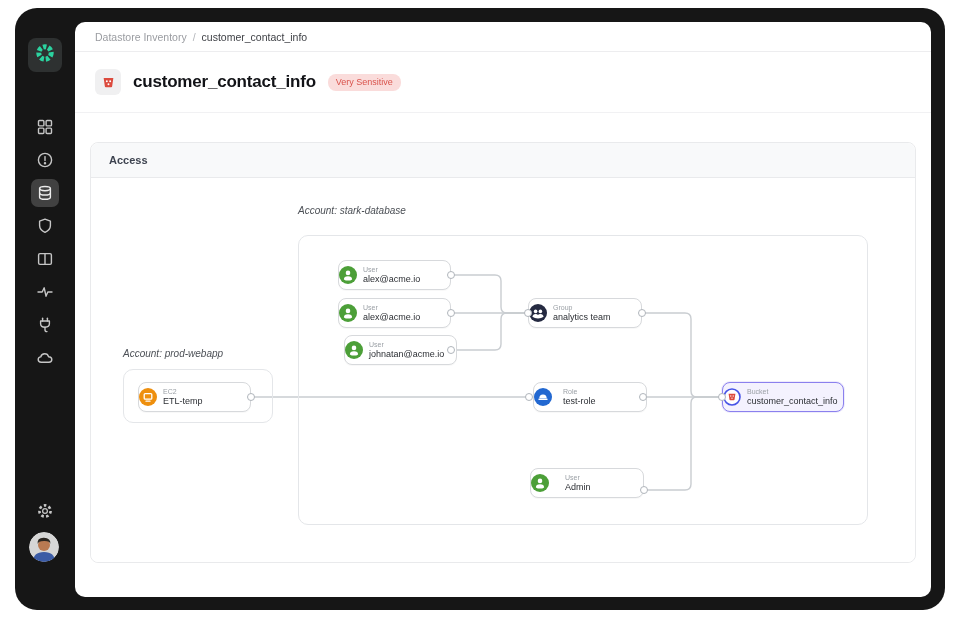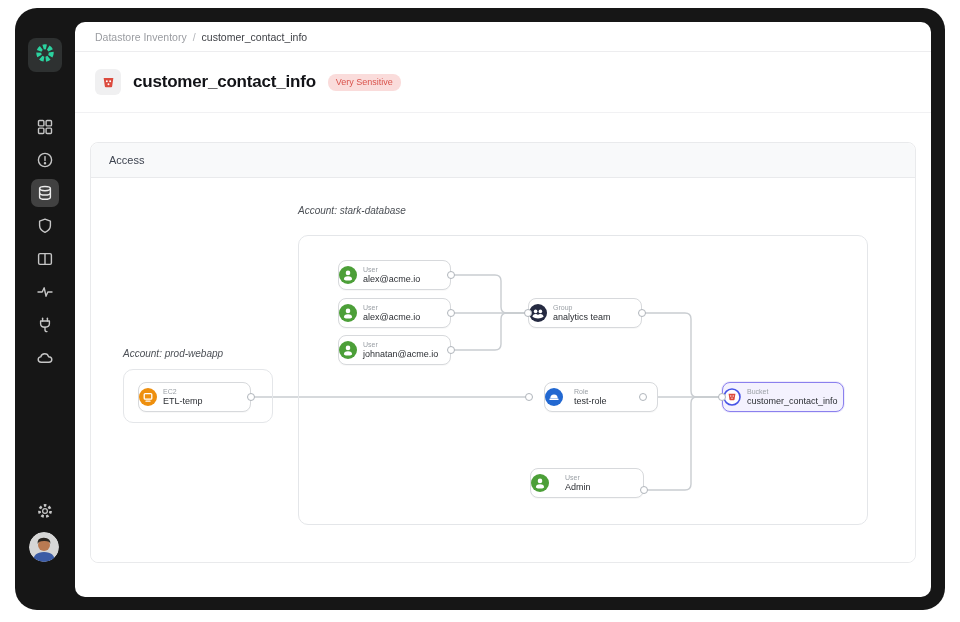--- a/index.html
+++ b/index.html
@@ -31,21 +31,21 @@
                border-bottom:1px solid #f1f1f3; }
   .title-icon { width:26px; height:26px; border-radius:6px; background:#f0f0f1;
                 display:flex; align-items:center; justify-content:center; }
   .page-title { margin-left:12px; font-size:17px; font-weight:700; color:#121317; letter-spacing:-0.2px; }
   .sensitive-badge { margin-left:12px; background:#fadcdb; color:#d9534c; font-size:9px;
                      font-weight:500; padding:3px 8px 4px; border-radius:8px; }
 
   
   .access-panel { margin:29px 15px 0 15px; border:1px solid #e9eaec; border-radius:8px; background:#fff; }
   .access-header { background:#f8f9fa; border-bottom:1px solid #e9eaec; border-radius:8px 8px 0 0;
-                   padding:11px 18px; font-size:11px; font-weight:400; color:#3e4450; }
+                   padding:11px 18px; font-size:11px; font-weight:700; color:#3e4450; }
   .access-body { position:relative; height:384px; background:#fff; border-radius:0 0 8px 8px; }
 
   
   #graph { position:absolute; left:0; top:0; width:835px; height:383px; }
   #graph svg.edges { position:absolute; left:0; top:0; }
   .acct-box { position:absolute; border:1px solid #e4e6e9; border-radius:10px; }
   .acct-label { position:absolute; font-size:10px; color:#4c5056; white-space:nowrap;font-style:italic; }
   .gnode { position:absolute; height:30px; background:#fff; border:1px solid #d7d9dc; border-radius:8px;
            display:flex; align-items:center; gap:6px; cursor:pointer;
            box-shadow:0 1px 1px rgba(20,20,30,0.03); }
@@ -237,21 +237,21 @@
                   <circle cx="9" cy="6.9" r="2.3" fill="#fff"></circle>
                   <path d="M4.9,13.4 Q4.9,10.2 9,10.2 Q13.1,10.2 13.1,13.4 Q11.4,14.6 9,14.6 Q6.6,14.6 4.9,13.4 Z" fill="#fff"></path>
                 </svg>
               </span>
               <span class="ntxt">
                 <span class="ntype">User</span>
                 <span class="nname">alex@acme.io</span>
               </span>
             </div>
             <div class="port" style="left: 356px; top: 131px;"></div>
-            <div class="gnode" style="left: 247px; top: 157px; width: 113px;">
+            <div class="gnode" style="left: 253px; top: 157px; width: 113px;">
               <span class="nicon">
                 <svg width="18" height="18" viewBox="0 0 18 18">
                   <circle cx="9" cy="9" r="9" fill="#4c9f38"></circle>
                   <circle cx="9" cy="6.9" r="2.3" fill="#fff"></circle>
                   <path d="M4.9,13.4 Q4.9,10.2 9,10.2 Q13.1,10.2 13.1,13.4 Q11.4,14.6 9,14.6 Q6.6,14.6 4.9,13.4 Z" fill="#fff"></path>
                 </svg>
               </span>
               <span class="ntxt">
                 <span class="ntype">User</span>
                 <span class="nname">johnatan@acme.io</span>
@@ -267,21 +267,21 @@
                   <path d="M3.4,12.8 Q3.8,9.9 6.6,9.9 Q8.3,9.9 9,11 Q9.7,9.9 11.4,9.9 Q14.2,9.9 14.6,12.8 Q12.4,14.4 9,14.4 Q5.6,14.4 3.4,12.8 Z" fill="#fff"></path>
                 </svg>
               </span>
               <span class="ntxt">
                 <span class="ntype">Group</span>
                 <span class="nname">analytics team</span>
               </span>
             </div>
             <div class="port" style="left: 433px; top: 131px;"></div>
             <div class="port" style="left: 547px; top: 131px;"></div>
-            <div class="gnode" style="left: 453px; top: 204px; width: 114px; gap: 11px;">
+            <div class="gnode" style="left: 442px; top: 204px; width: 114px; gap: 11px;">
               <span class="nicon">
                 <svg width="18" height="18" viewBox="0 0 18 18">
                   <circle cx="9" cy="9" r="9" fill="#2268d1"></circle>
                   <path d="M5.3,10.3 Q5.3,6.4 9,6.4 Q12.7,6.4 12.7,10.3 Z" fill="#fff"></path>
                   <rect x="4.3" y="10.5" width="9.4" height="1.5" rx="0.75" fill="#fff"></rect>
                 </svg>
               </span>
               <span class="ntxt">
                 <span class="ntype">Role</span>
                 <span class="nname">test-role</span>

